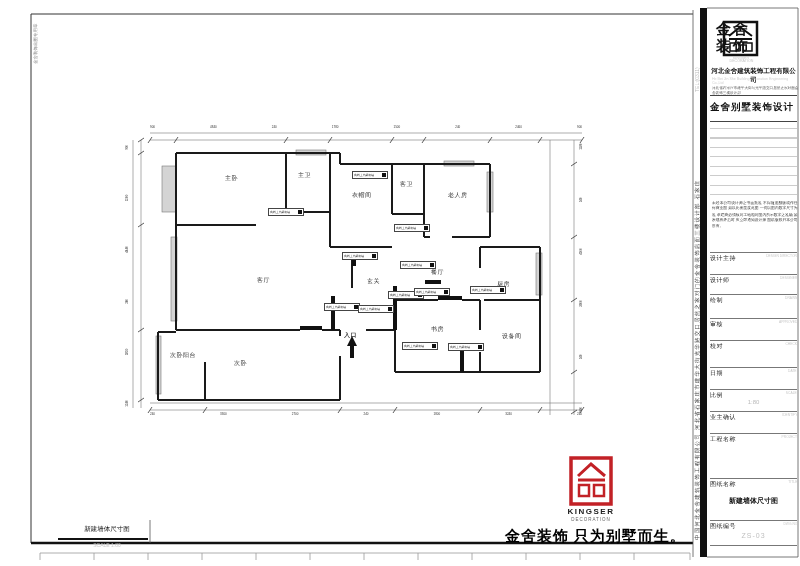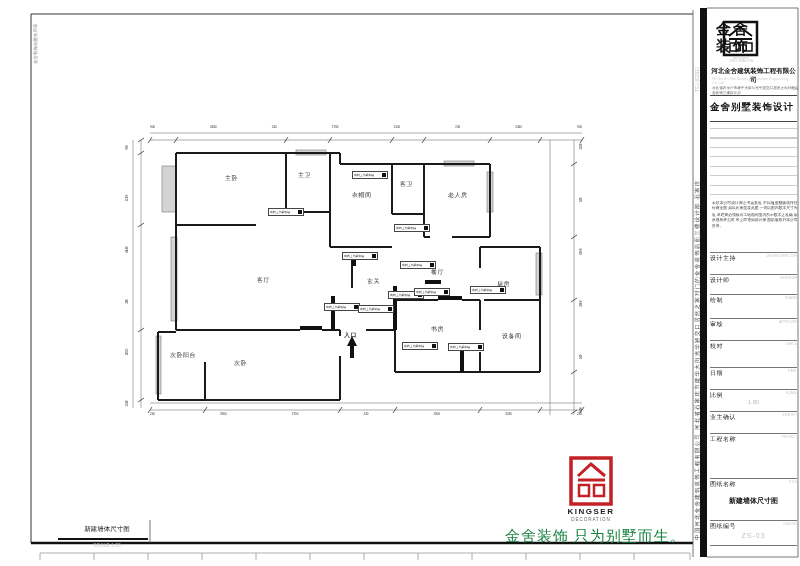--- a/index.html
+++ b/index.html
@@ -361,13 +361,13 @@
     <span class="lab">图纸编号</span>
     <span class="en">DWG.NO</span>
   </div>
 <div class="tb-val" style="top:532px;font-size:7px;color:#c0c0c0;letter-spacing:1px">ZS-03</div>
 <div class="tb-rule" style="top:545px"></div>
 
 <div class="abs" style="left:67px;top:525px;width:80px;text-align:center;font-size:6.5px">新建墙体尺寸图</div>
 <div class="abs" style="left:72px;top:542px;width:70px;text-align:center;font-size:5px;color:#ccc">SCALE 1:80</div>
 <div class="abs" style="left:565px;top:507px;width:52px;text-align:center;font-size:8px;font-weight:bold;letter-spacing:1.5px;color:#222">KINGSER</div>
 <div class="abs" style="left:565px;top:517px;width:52px;text-align:center;font-size:4.5px;letter-spacing:1px;color:#666">DECORATION</div>
-<div class="abs" style="left:505px;top:527px;font-family:'Liberation Serif',serif;font-size:15px;font-weight:normal;letter-spacing:1px;color:#15803d">金舍装饰 只为别墅而生。</div>
+<div class="abs" style="left:505px;top:527px;font-family:'Liberation Serif',serif;font-size:15px;font-weight:bold;letter-spacing:1px;color:#000000">金舍装饰 只为别墅而生。</div>
 
 </body></html>

